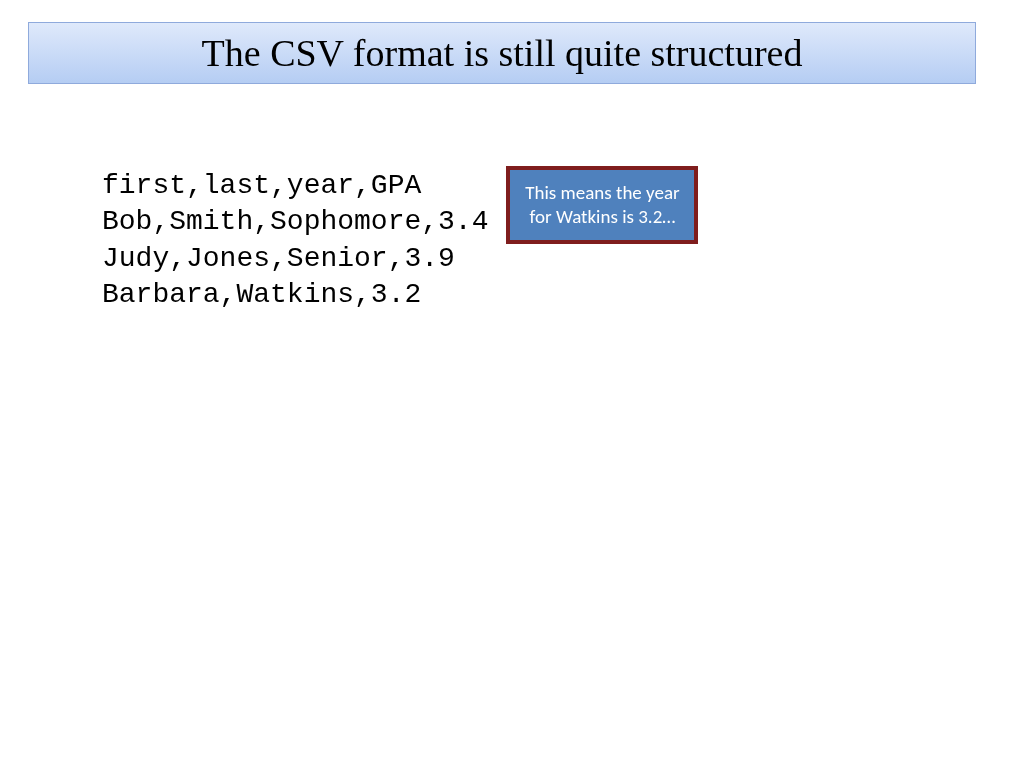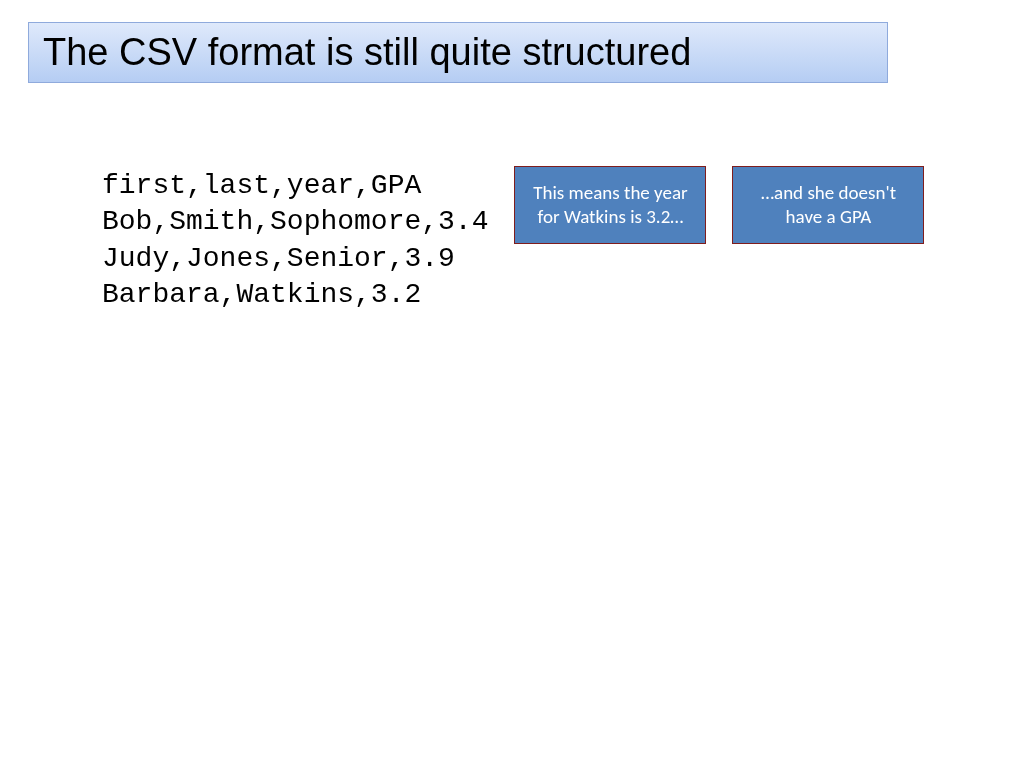--- a/index.html
+++ b/index.html
@@ -9,27 +9,28 @@
     background: #ffffff;
     font-family: Calibri, "Segoe UI", Arial, sans-serif;
     color: #1a1a1a;
     position: relative;
     overflow: hidden;
   }
   .title-box {
     position: absolute;
     top: 22px;
     left: 28px;
-    width: 860px;
+    width: 948px;
     padding: 8px 14px;
     background: linear-gradient(to bottom, #dfe9fb 0%, #b5cdf3 100%);
     border: 1px solid #8faadc;
-    font-family: Liberation Sans, sans-serif;
+    font-family: Liberation Serif, serif;
     font-size: 38px;
     color: #000000;
+    text-align: center;
   }
   .content {
     position: absolute;
     top: 160px;
     left: 72px;
     width: 880px;
   }
   ul.main-list {
     list-style: disc;
     padding-left: 32px;
@@ -72,39 +73,37 @@
   }
   .callout {
     background: #4f81bd;
     color: #ffffff;
     font-size: 19px;
     line-height: 1.25;
     text-align: center;
     padding: 8px 10px;
     width: 192px;
     min-height: 78px;
-    border: 1px solid #7f1d1d;
+    border: 4px solid #7f1d1d;
     display: flex;
     align-items: center;
     justify-content: center;
-    margin-left: 8px;
   }
   .example-block { margin-bottom: 26px; }
 </style>
 </head>
 <body>
 
 <div class="title-box">The CSV format is still quite structured</div>
 
 <div class="content">
 
   <div class="example-block">
     <div class="example-row">
       <div class="code-block">first,last,year,GPA
 Bob,Smith,Sophomore,3.4
 Judy,Jones,Senior,3.9
 Barbara,Watkins,3.2</div>
       <div class="callout">This means the year for Watkins is 3.2…</div>
-      <div class="callout">…and she doesn't have a GPA</div>
     </div>
   </div>
 
 </div>
 
 </body></html>

